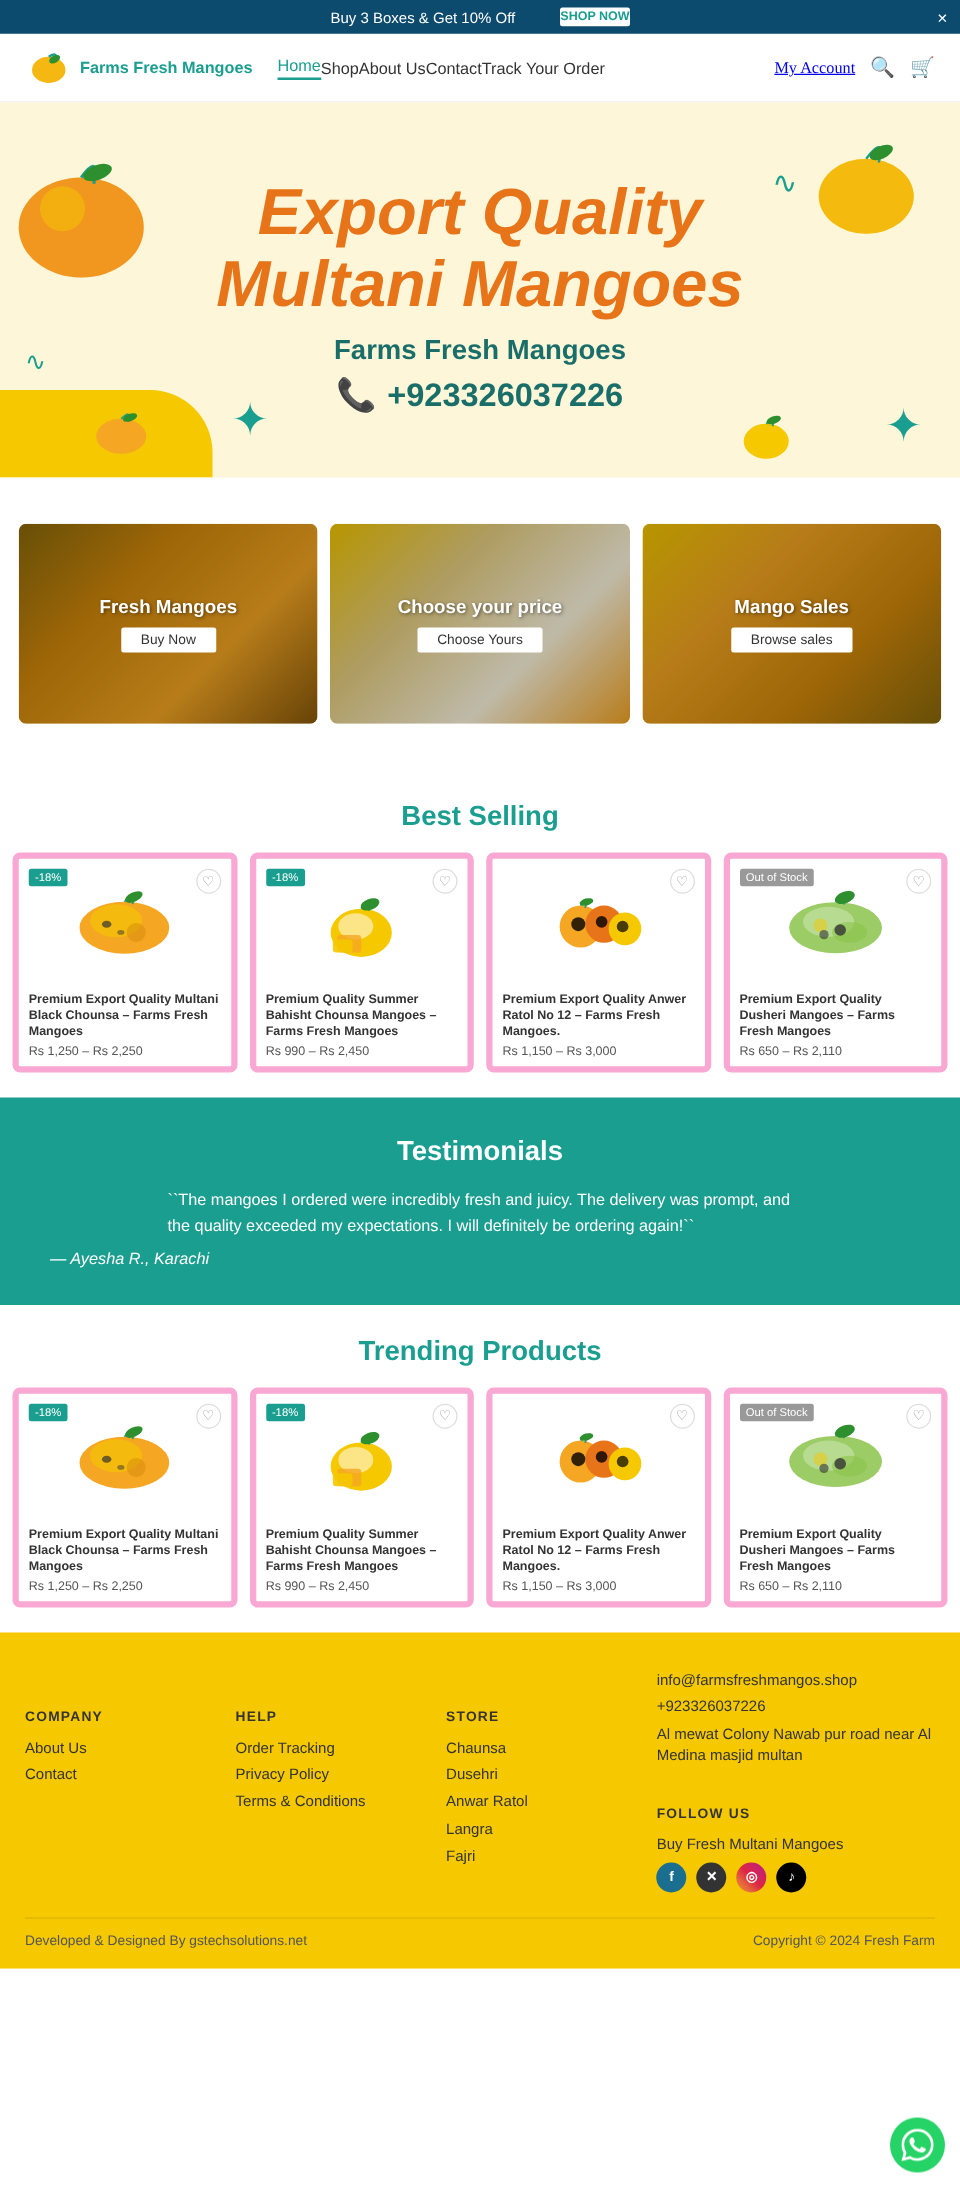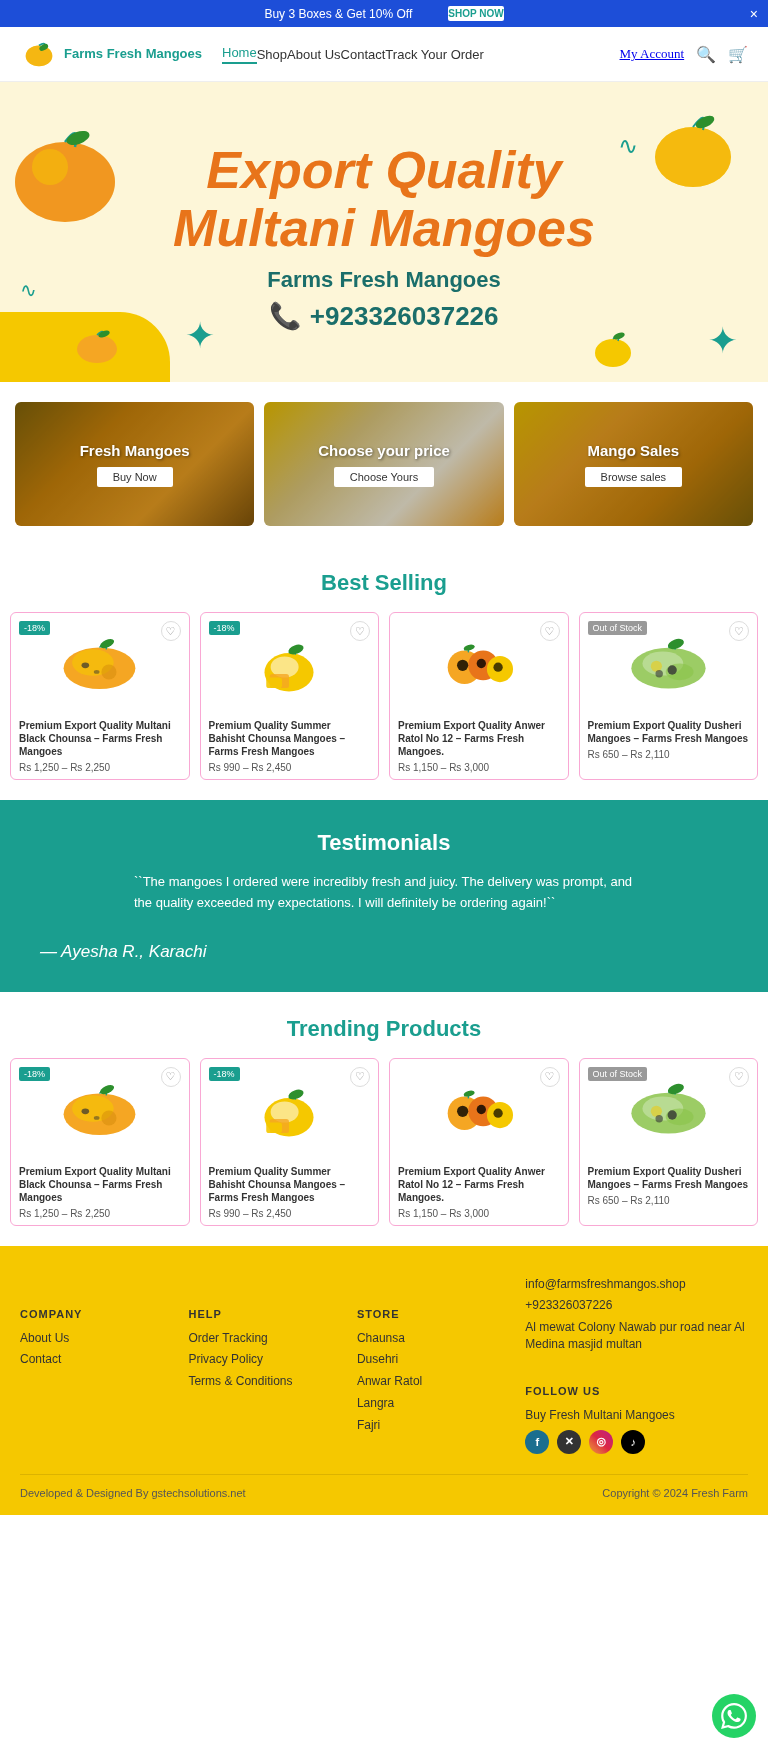--- a/index.html
+++ b/index.html
@@ -1,20 +1,20 @@
 <!DOCTYPE html>
 <html><head>
   <meta charset="utf-8">
   <style>
     * { margin: 0; padding: 0; box-sizing: border-box; }
     body { font-family: Arial, sans-serif; width: 768px; overflow-x: hidden; background: #fff; }
 
     
     .top-banner {
-      background: #1d4ed8;
+      background: #0c4a6e;
       color: white;
       text-align: center;
       padding: 6px 10px;
       font-size: 12px;
       display: flex;
       align-items: center;
       justify-content: center;
       gap: 8px;
       position: relative;
     }
@@ -122,25 +122,25 @@
 
     
     .category-section {
       display: flex;
       gap: 0;
       padding: 20px 10px;
       background: white;
     }
     .category-card {
       flex: 1;
-      margin: 0 5px;
+      margin: 17px 5px;
       position: relative;
       border-radius: 6px;
       overflow: hidden;
-      height: 124px;
+      height: 160px;
     }
     .category-card .overlay {
       position: absolute;
       top: 0; left: 0; right: 0; bottom: 0;
       background: rgba(0,0,0,0.25);
       display: flex;
       flex-direction: column;
       align-items: center;
       justify-content: center;
       gap: 8px;
@@ -171,21 +171,21 @@
     }
     .products-grid {
       display: flex;
       gap: 10px;
       padding: 0 10px 20px;
       flex-wrap: nowrap;
     }
     .product-card {
       flex: 1;
       background: white;
-      border: 1px solid #f9a8d4;
+      border: 5px solid #f9a8d4;
       border-radius: 6px;
       overflow: hidden;
       position: relative;
     }
     .product-card .badge {
       position: absolute;
       top: 8px;
       left: 8px;
       background: #1a9e8f;
       color: white;
@@ -243,22 +243,22 @@
       padding-top: 0;
     }
     .testimonial-text {
       font-size: 13px;
       line-height: 1.6;
       text-align: left;
       margin: 0 auto;
       max-width: 500px;
     }
     .testimonial-author {
-      font-size: 17px;
-      margin-top: 28px;
+      font-size: 13px;
+      margin-top: 7px;
       font-style: italic;
     }
 
     
     .footer {
       background: #f5c800;
       padding: 30px 20px 16px;
     }
     .footer-grid {
       display: grid;

